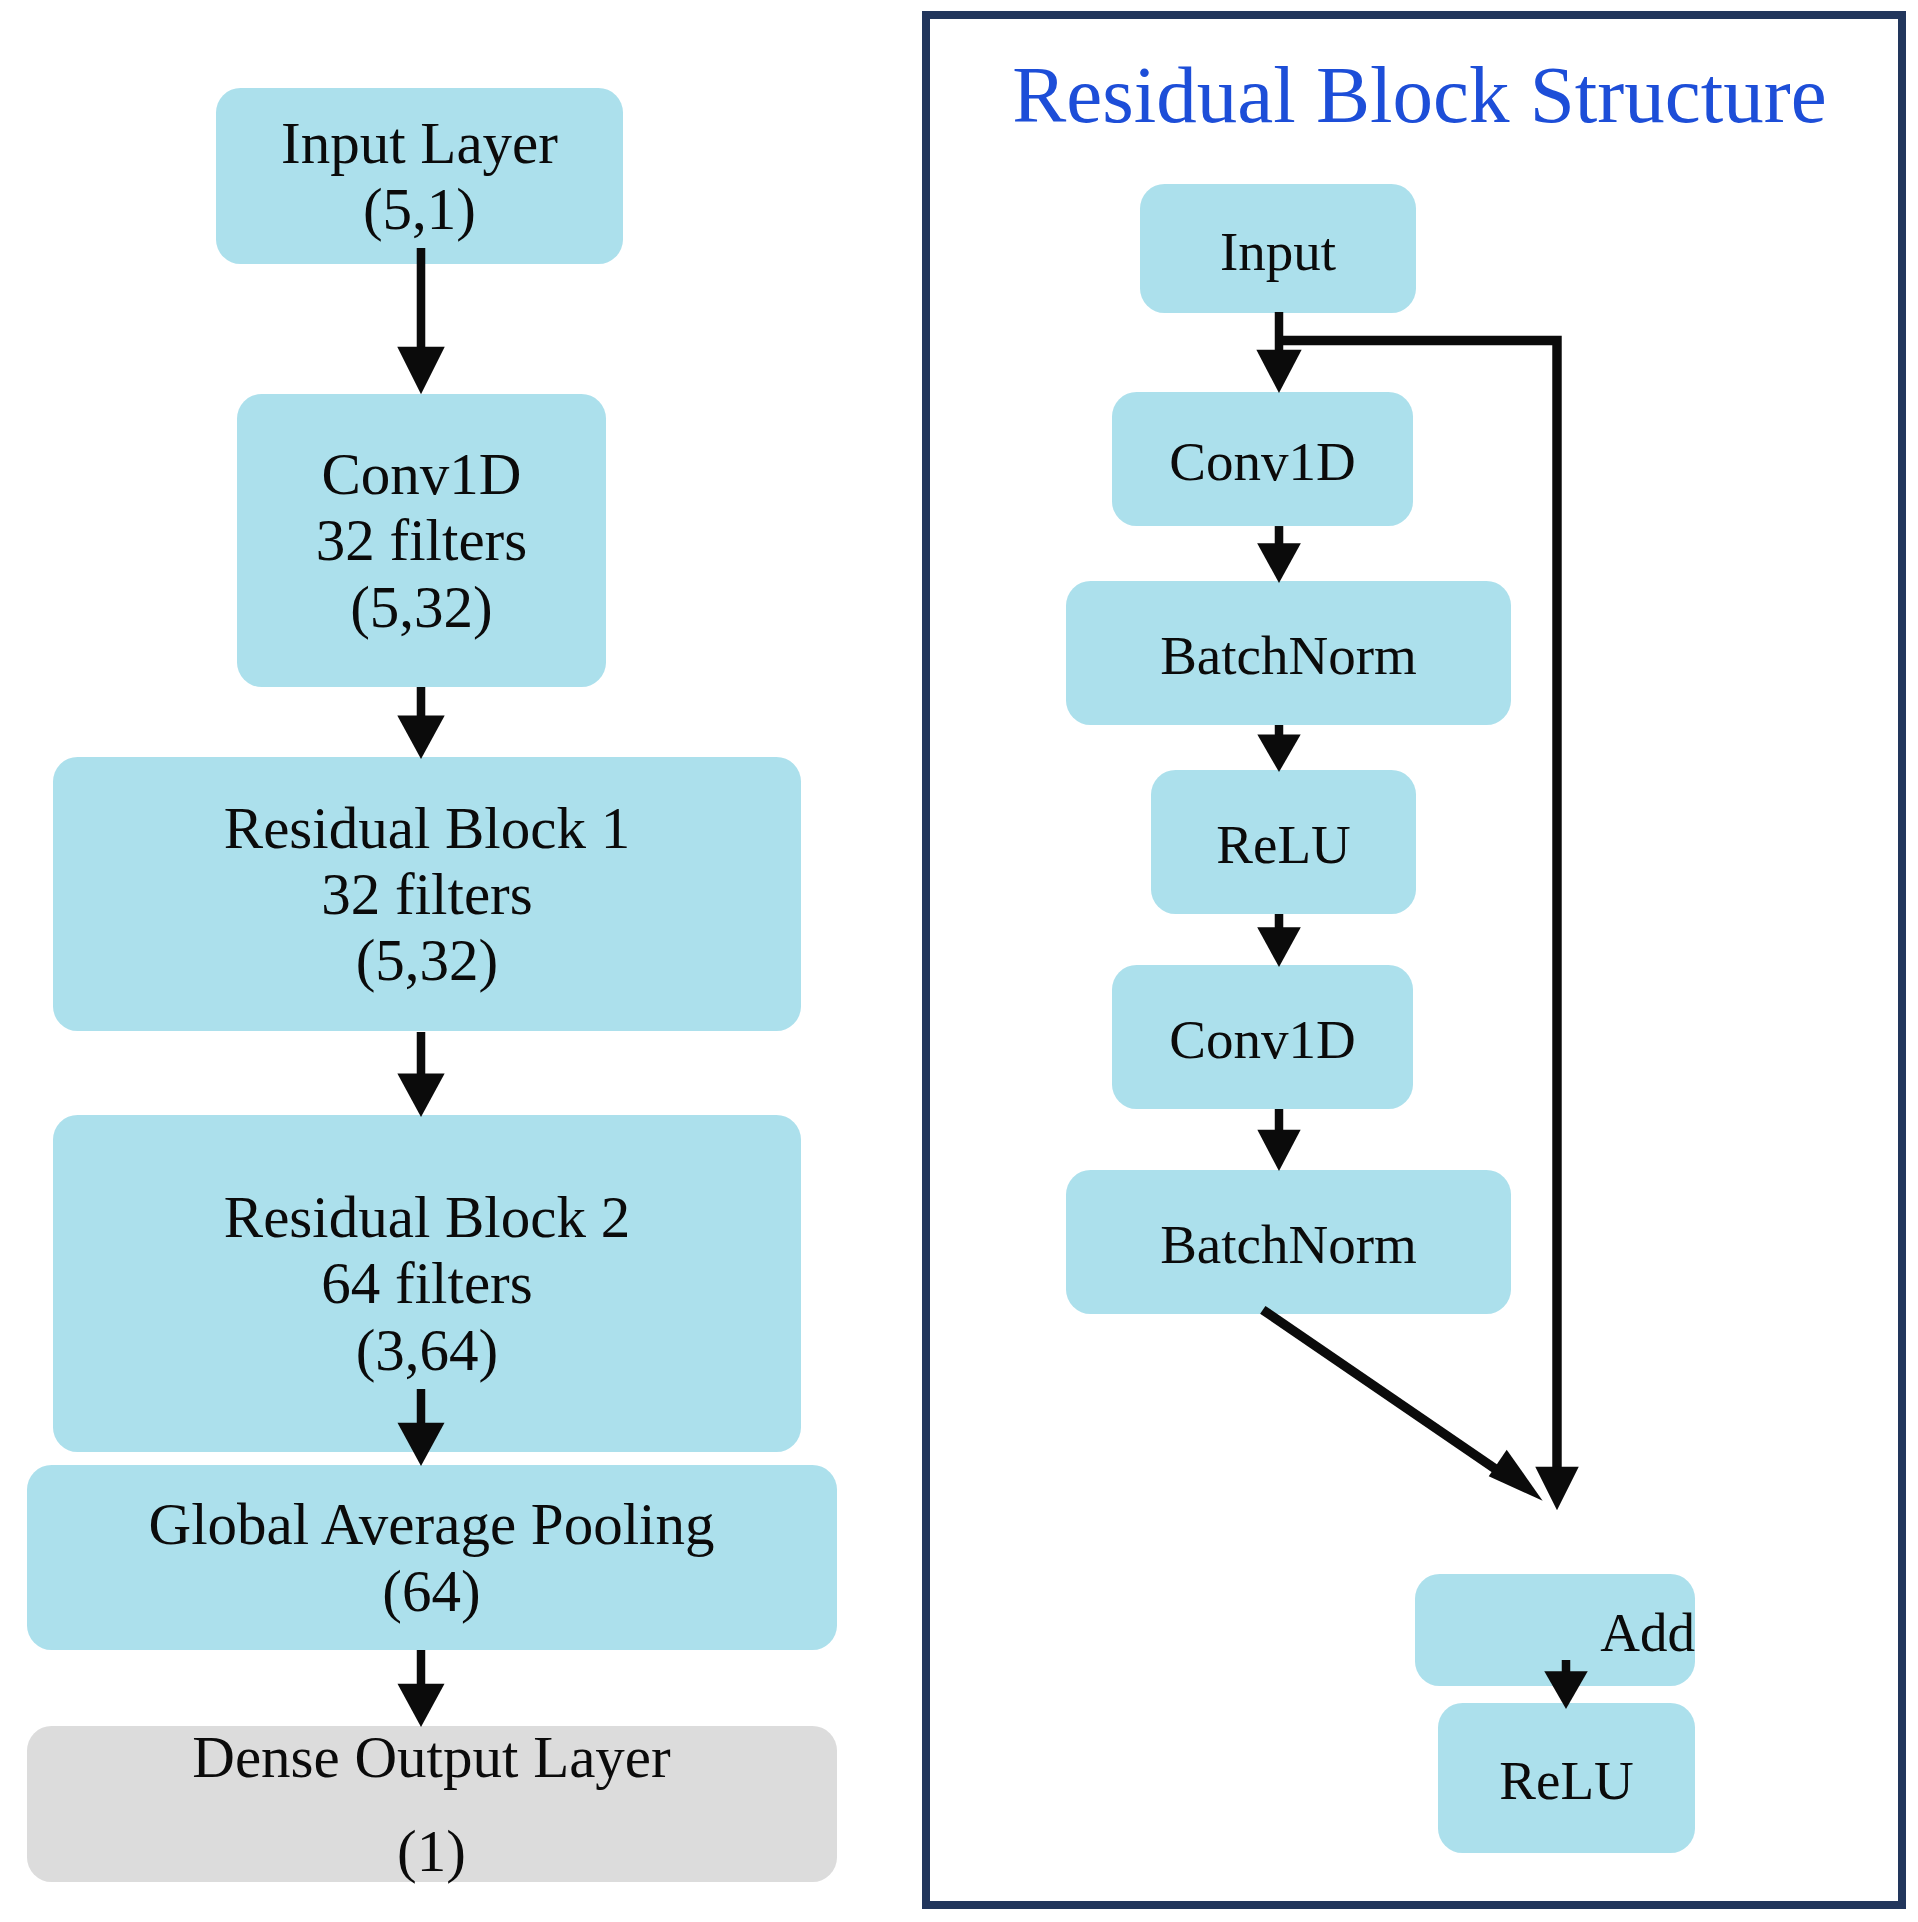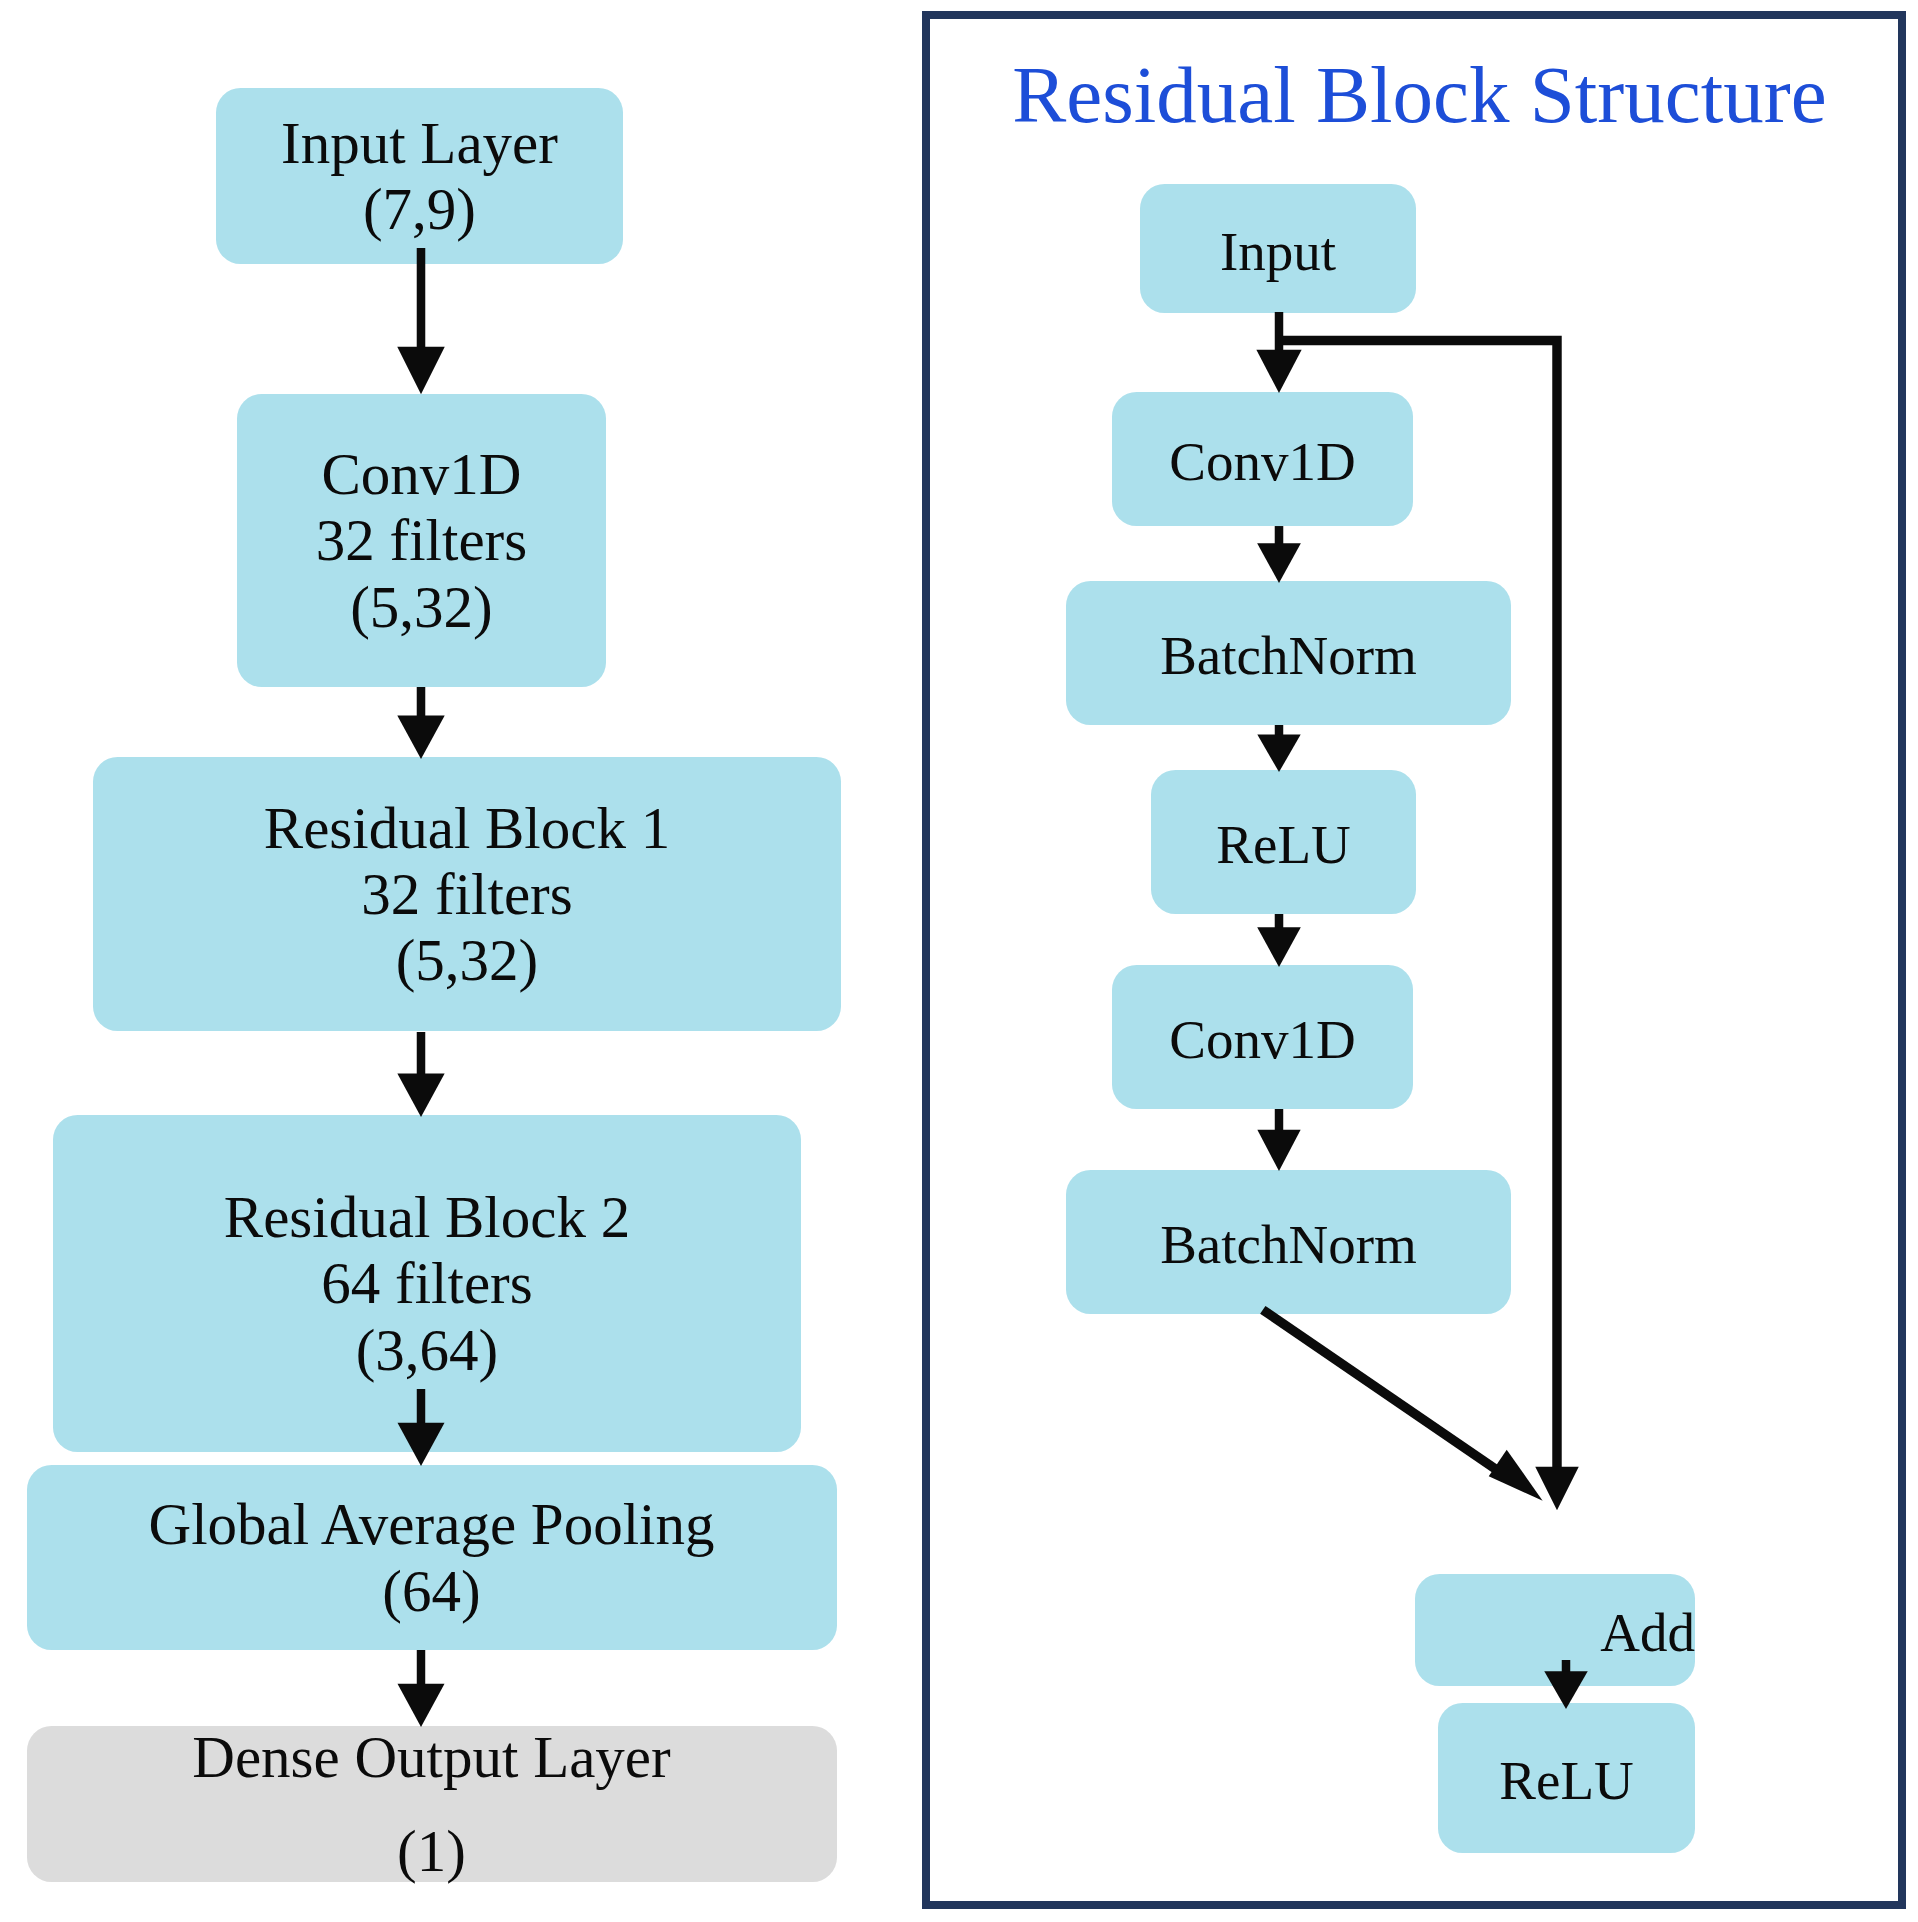--- a/index.html
+++ b/index.html
@@ -56,30 +56,30 @@
 </style>
 </head>
 <body>
 
 <div id="canvas">
 
   <div class="lcol">
 
     <div class="node blue" style="left:216px; top:72px; width:407px; height:176px;margin-top:16px;">
       <span class="ln">Input Layer</span>
-      <span class="ln">(7,9)</span>
+      <span class="ln">(5,1)</span>
     </div>
 
     <div class="node blue" style="left:237px; top:394px; width:369px; height:293px;">
       <span class="ln">Conv1D</span>
       <span class="ln">32 filters</span>
       <span class="ln">(5,32)</span>
     </div>
 
-    <div class="node blue" style="left:53px; top:757px; width:748px; height:274px;margin-left:40px;">
+    <div class="node blue" style="left:53px; top:757px; width:748px; height:274px;">
       <span class="ln">Residual Block 1</span>
       <span class="ln">32 filters</span>
       <span class="ln">(5,32)</span>
     </div>
 
     <div class="node blue" style="left:53px; top:1115px; width:748px; height:337px;">
       <span class="ln">Residual Block 2</span>
       <span class="ln">64 filters</span>
       <span class="ln">(3,64)</span>
     </div>

